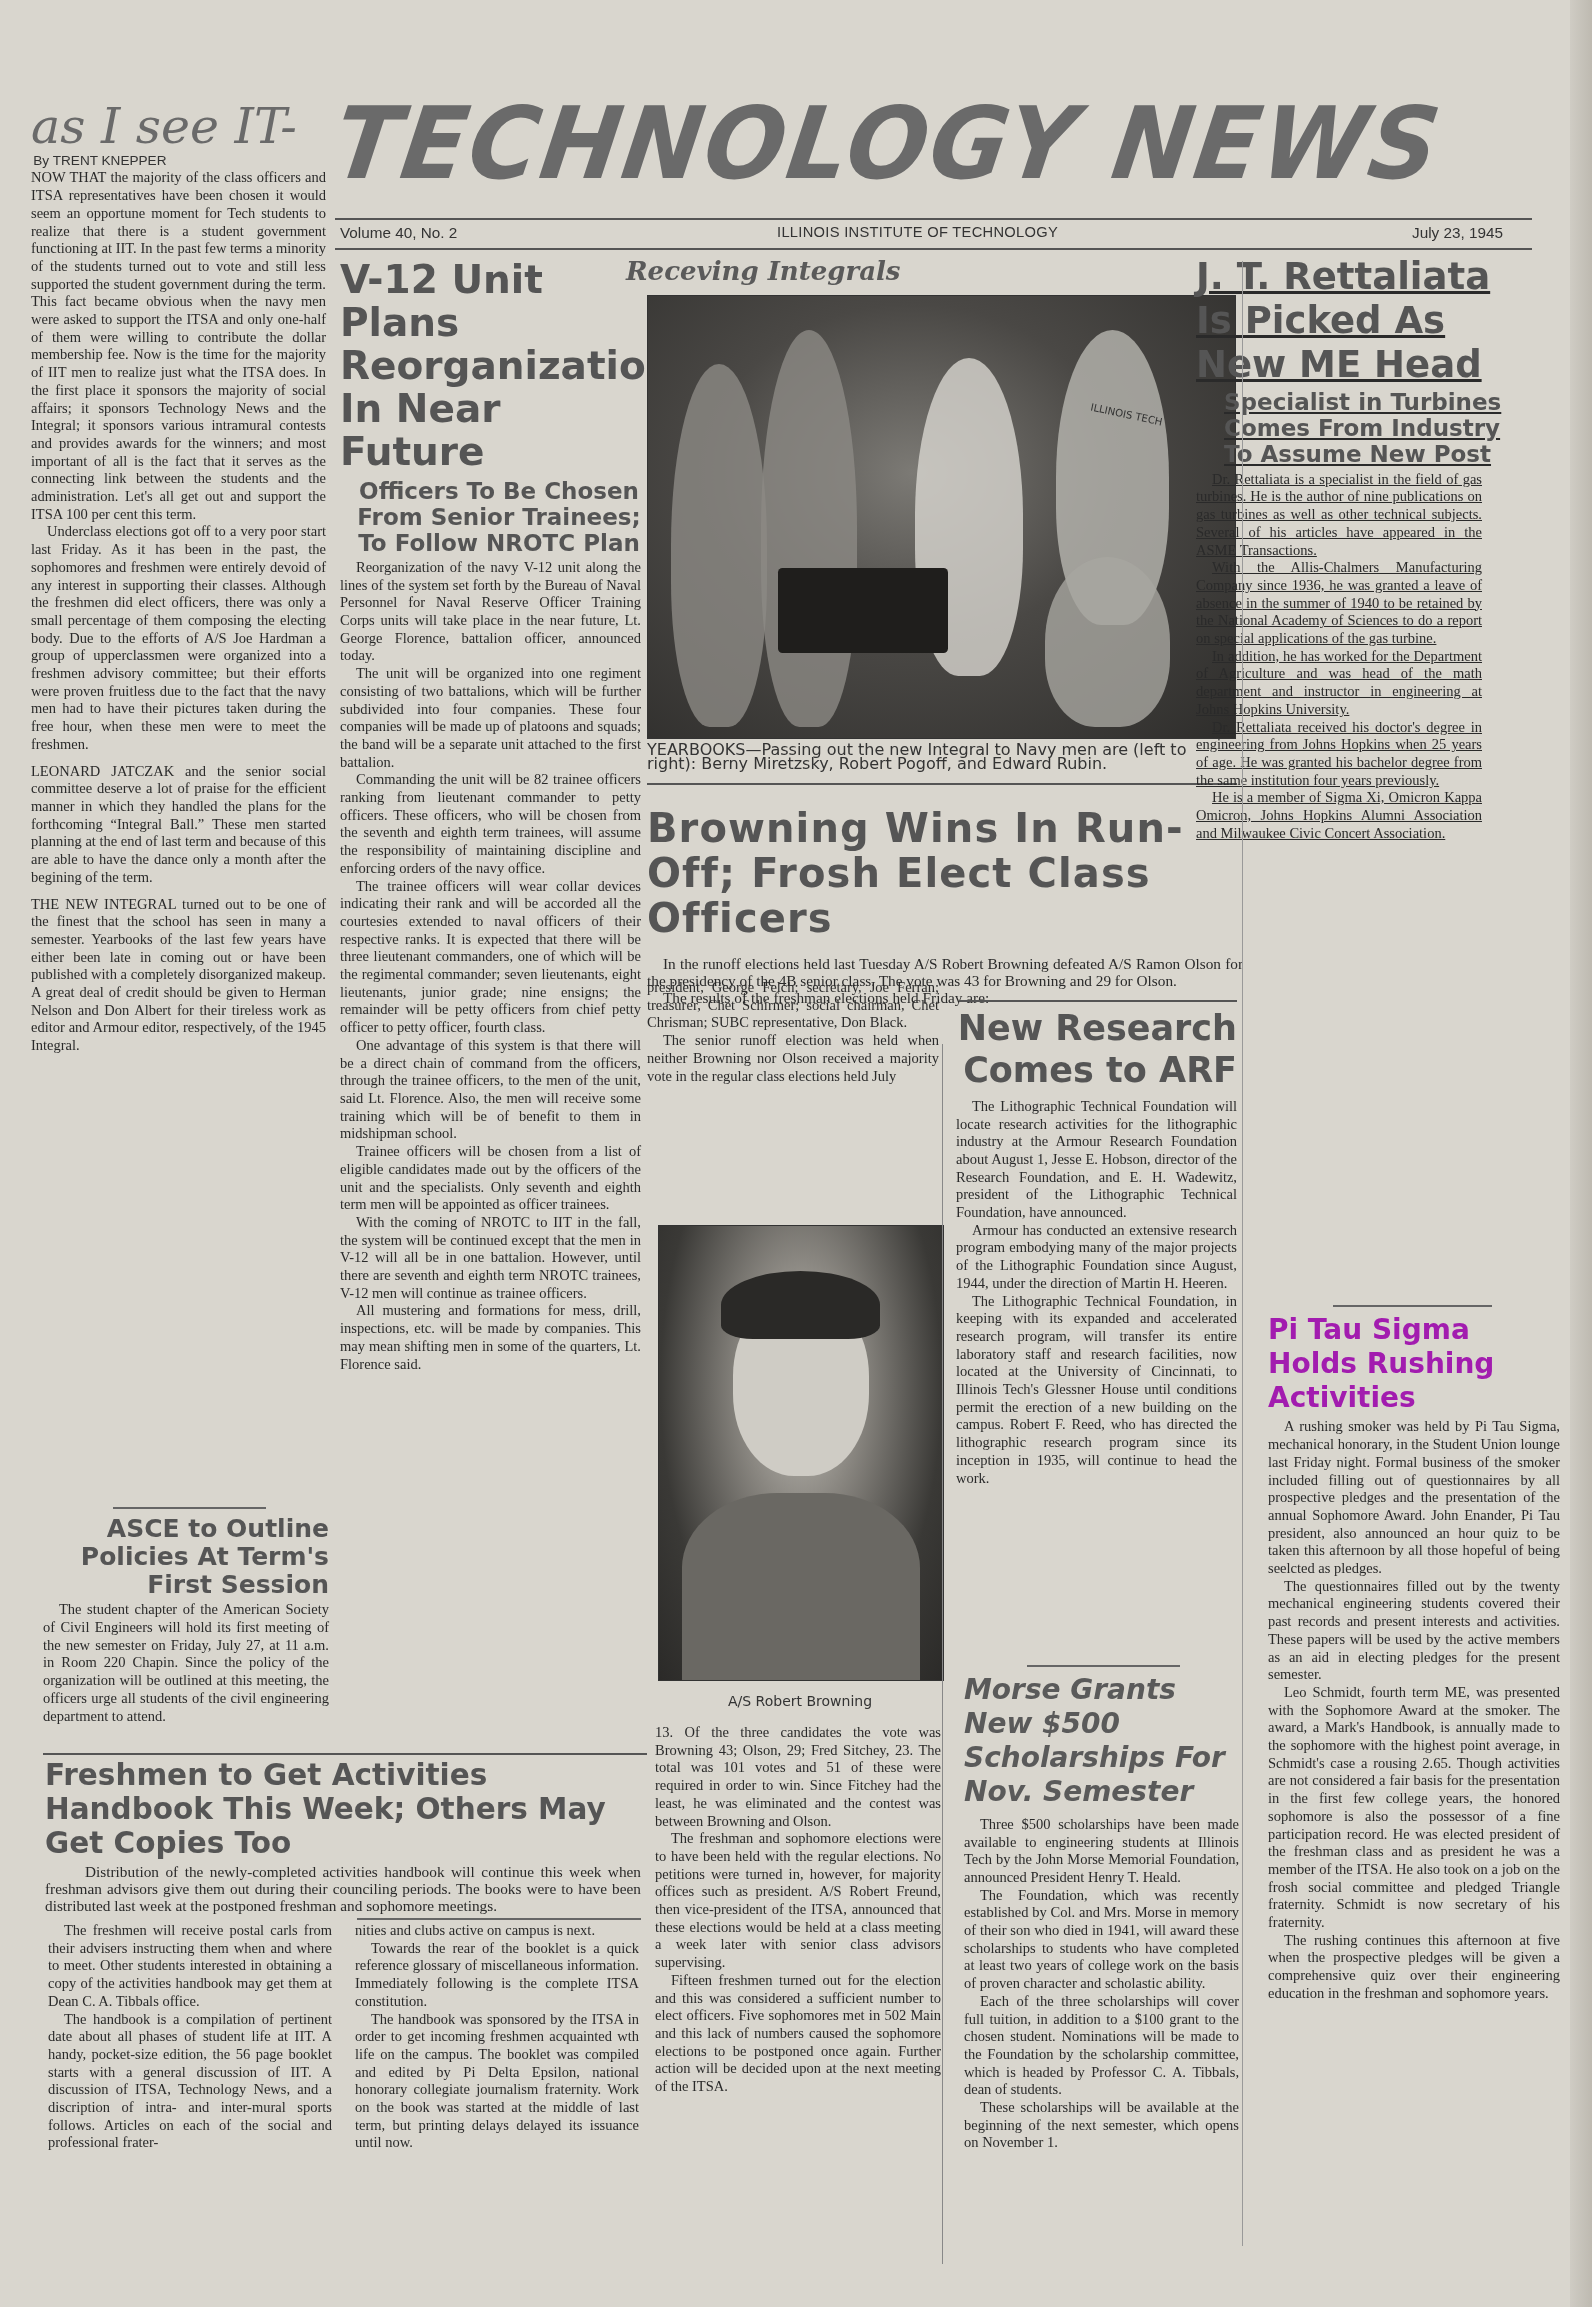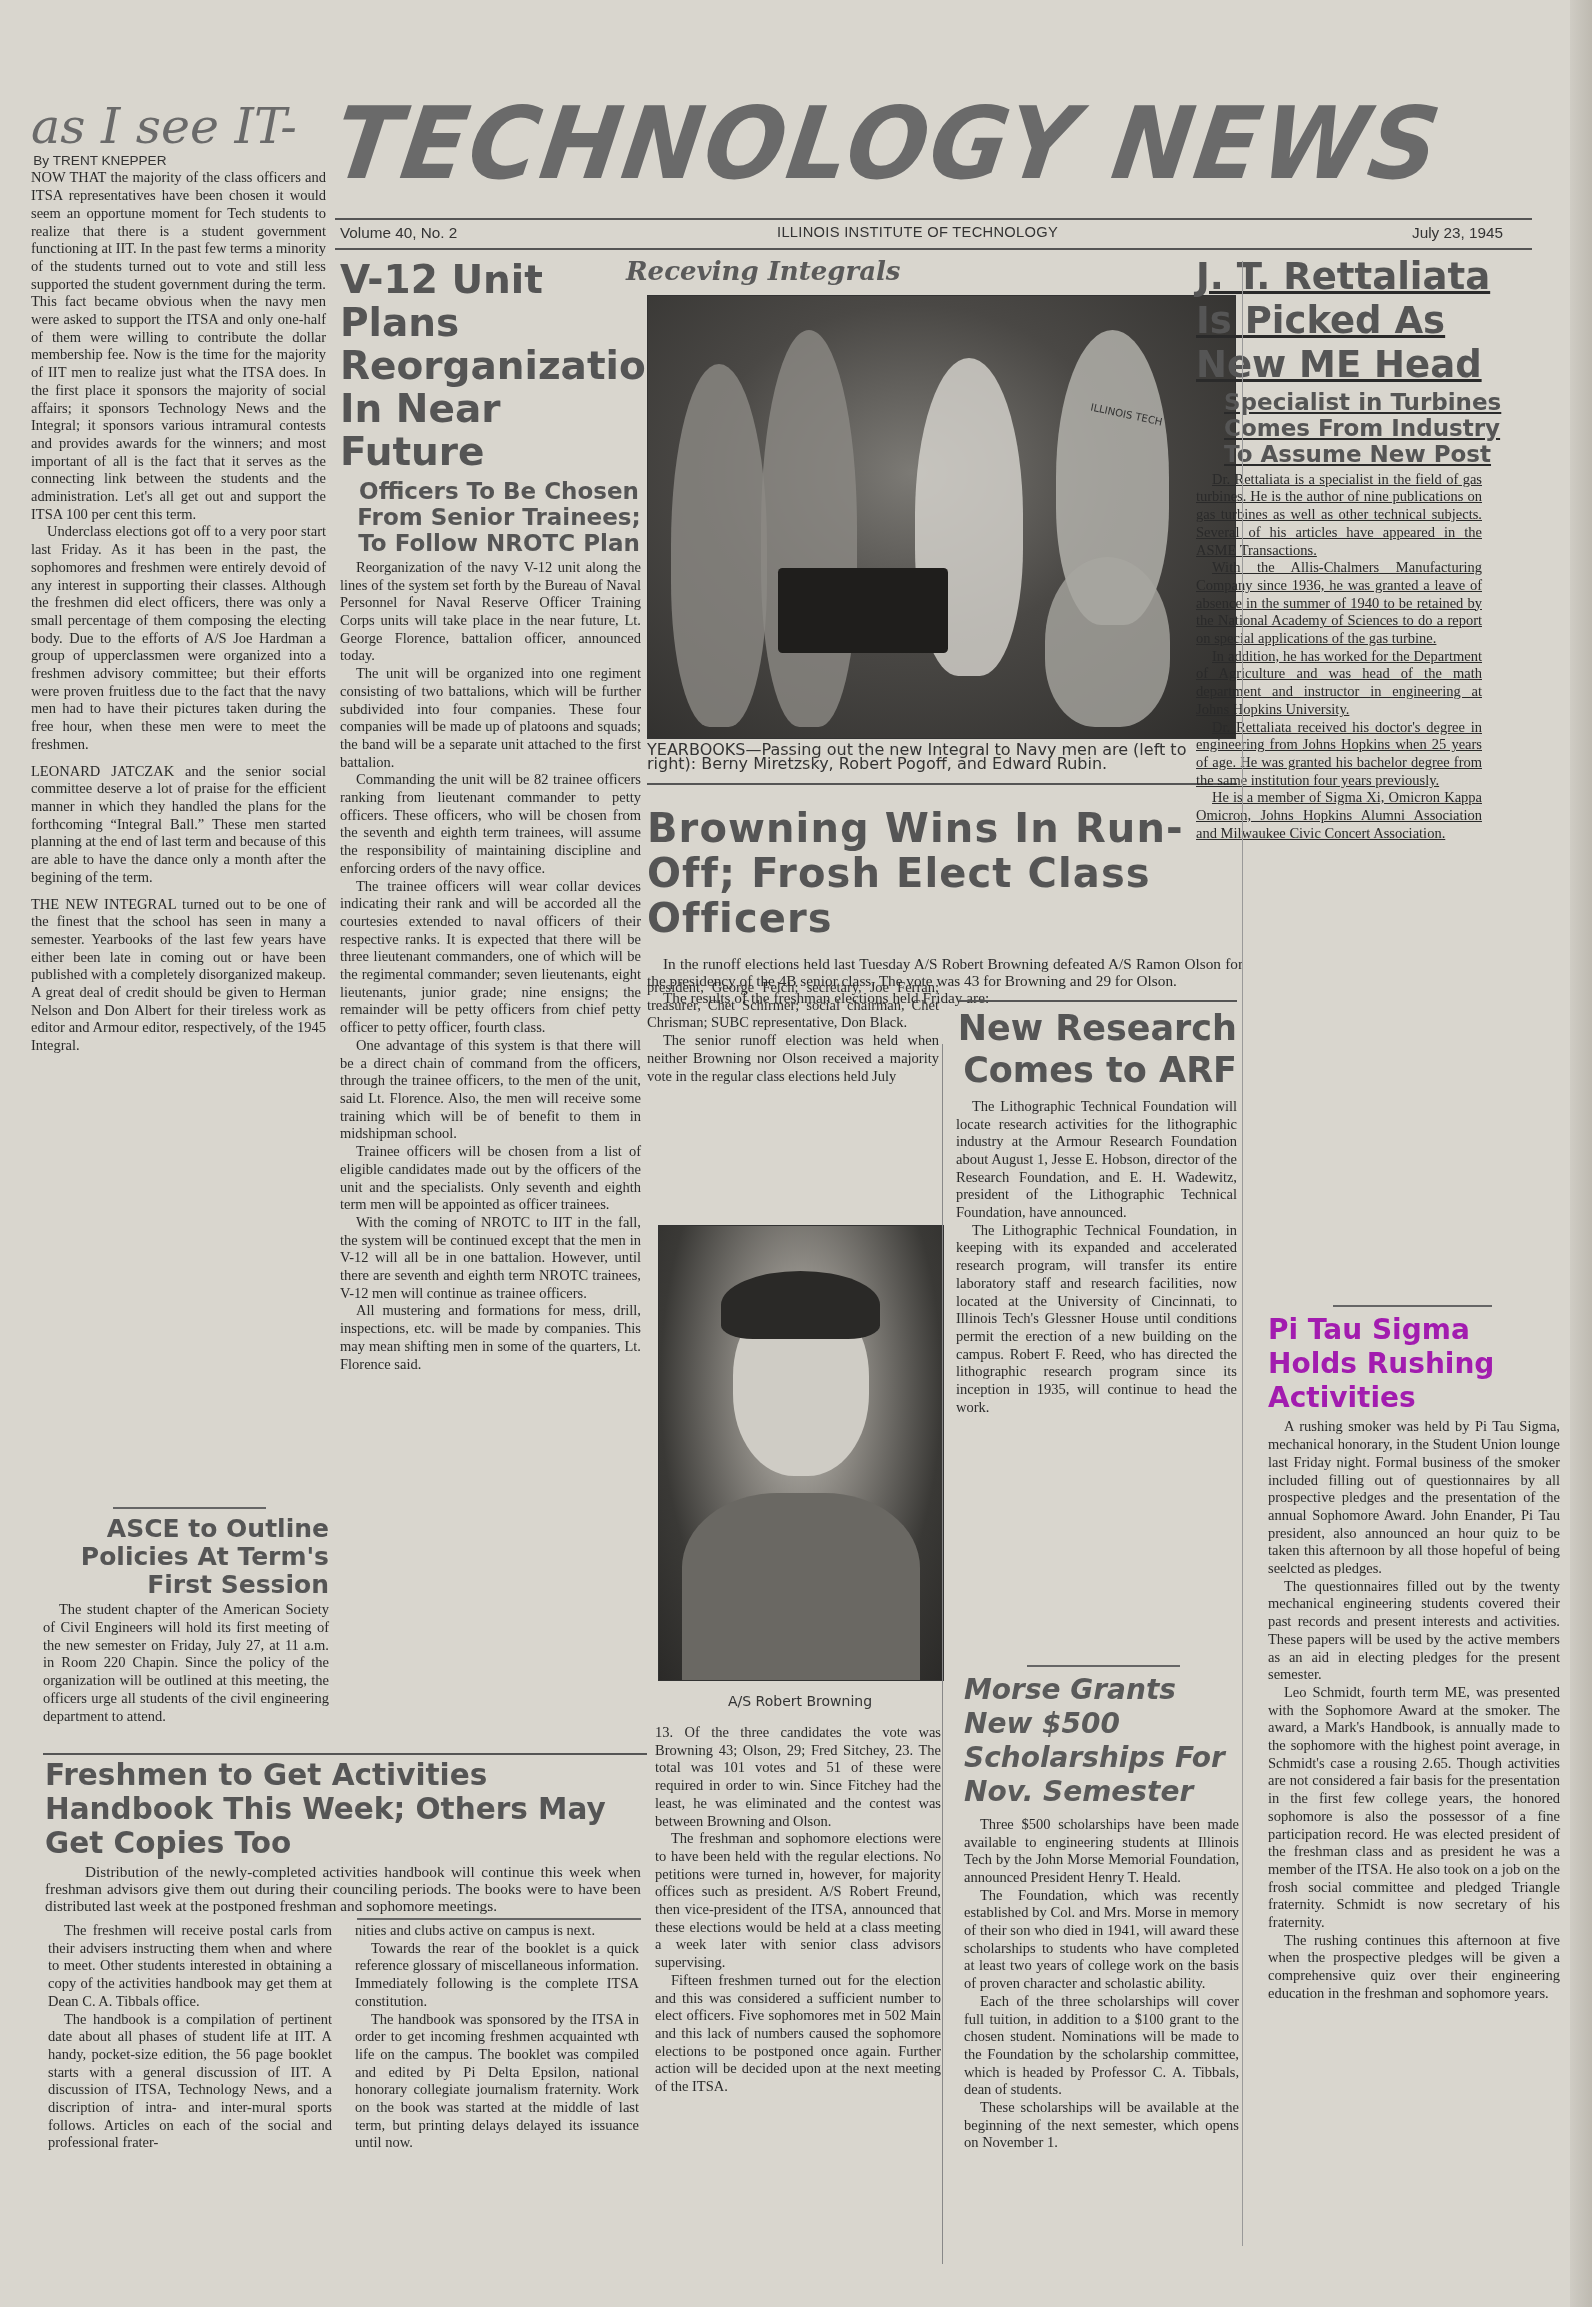--- a/index.html
+++ b/index.html
@@ -123,20 +123,21 @@
   <p class="noindent">13. Of the three candidates the vote was Browning 43; Olson, 29; Fred Sitchey, 23. The total was 101 votes and 51 of these were required in order to win. Since Fitchey had the least, he was eliminated and the contest was between Browning and Olson.</p>
   <p>The freshman and sophomore elections were to have been held with the regular elections. No petitions were turned in, however, for majority offices such as president. A/S Robert Freund, then vice-president of the ITSA, announced that these elections would be held at a class meeting a week later with senior class advisors supervising.</p>
   <p>Fifteen freshmen turned out for the election and this was considered a sufficient number to elect officers. Five sophomores met in 502 Main and this lack of numbers caused the sophomore elections to be postponed once again. Further action will be decided upon at the next meeting of the ITSA.</p>
 </div>
 
 <div class="rule" style="left:959px; top:1000px; width:278px;"></div>
 <div class="abs" style="left:956px; top:1007px; width:281px;">
   <div class="sans-head" style="font-size:35px; line-height:42px; font-weight:bold; color:#555;text-align:right;">New Research Comes to ARF</div>
   <div class="body-text" style="margin-top:6.8px;">
     <p>The Lithographic Technical Foundation will locate research activities for the lithographic industry at the Armour Research Foundation about August 1, Jesse E. Hobson, director of the Research Foundation, and E. H. Wadewitz, president of the Lithographic Technical Foundation, have announced.</p>
+    <p>Armour has conducted an extensive research program embodying many of the major projects of the Lithographic Foundation since August, 1944, under the direction of Martin H. Heeren.</p>
     <p>The Lithographic Technical Foundation, in keeping with its expanded and accelerated research program, will transfer its entire laboratory staff and research facilities, now located at the University of Cincinnati, to Illinois Tech's Glessner House until conditions permit the erection of a new building on the campus. Robert F. Reed, who has directed the lithographic research program since its inception in 1935, will continue to head the work.</p>
   </div>
 </div>
 
 <div class="rule thin" style="left:1027px; top:1665px; width:153px;"></div>
 <div class="abs" style="left:964px; top:1673px; width:275px;">
   <div class="italic-head" style="font-family:'DejaVu Sans',sans-serif; font-size:28px; line-height:34px;">Morse Grants New $500 Scholarships For Nov. Semester</div>
   <div class="body-text" style="margin-top:6.8px;">
     <p>Three $500 scholarships have been made available to engineering students at Illinois Tech by the John Morse Memorial Foundation, announced President Henry T. Heald.</p>
     <p>The Foundation, which was recently established by Col. and Mrs. Morse in memory of their son who died in 1941, will award these scholarships to students who have completed at least two years of college work on the basis of proven character and scholastic ability.</p>

